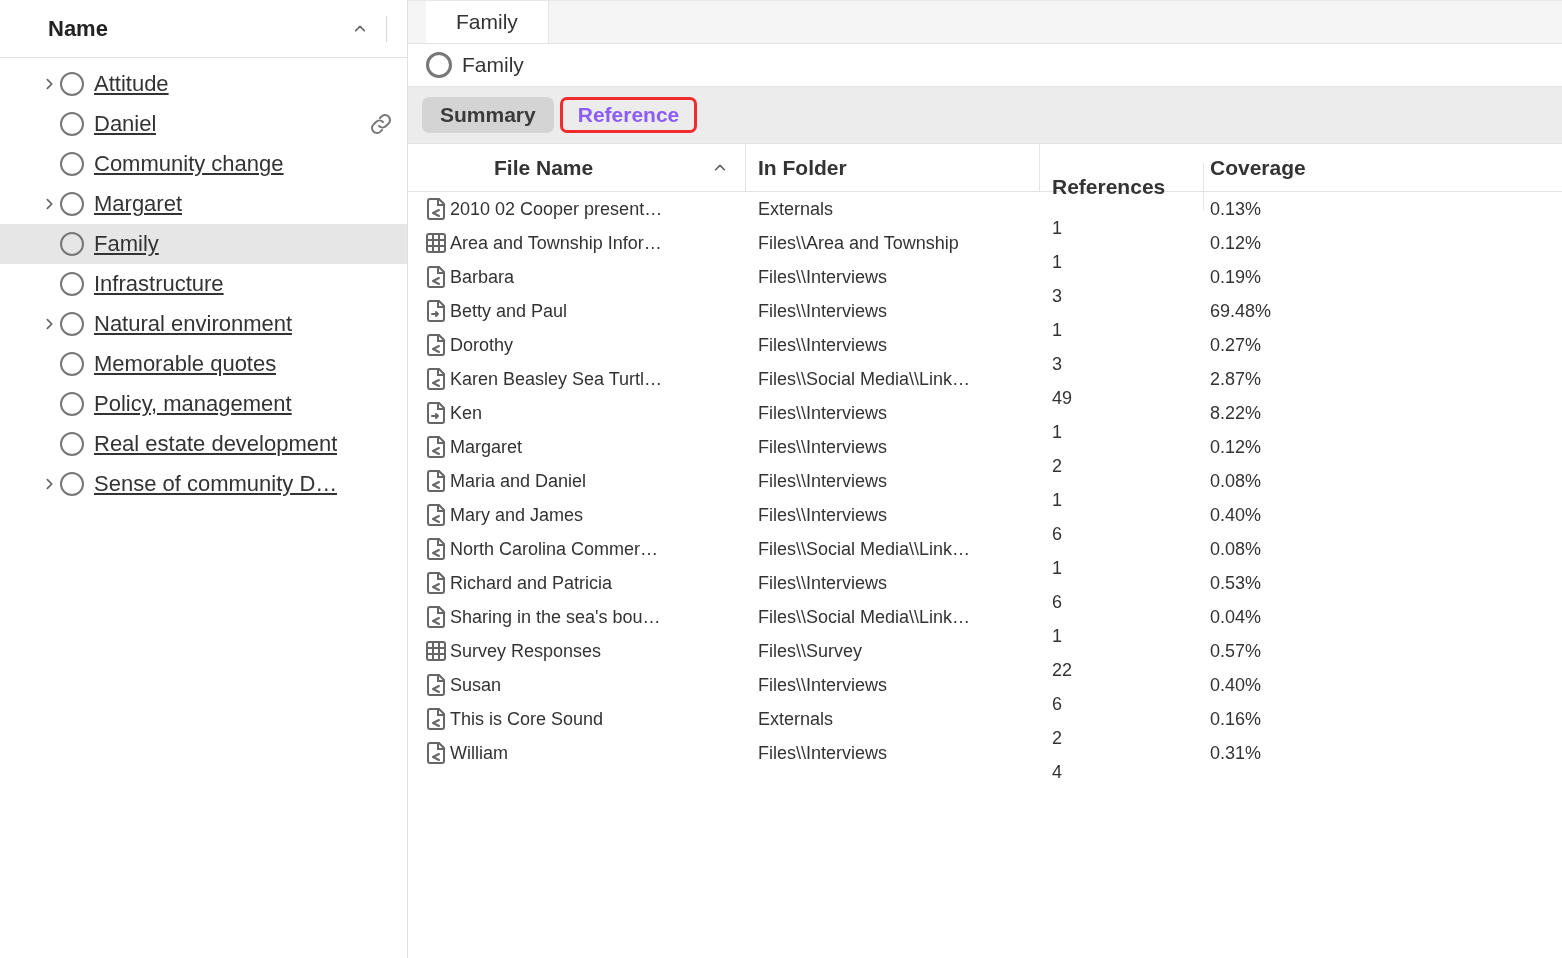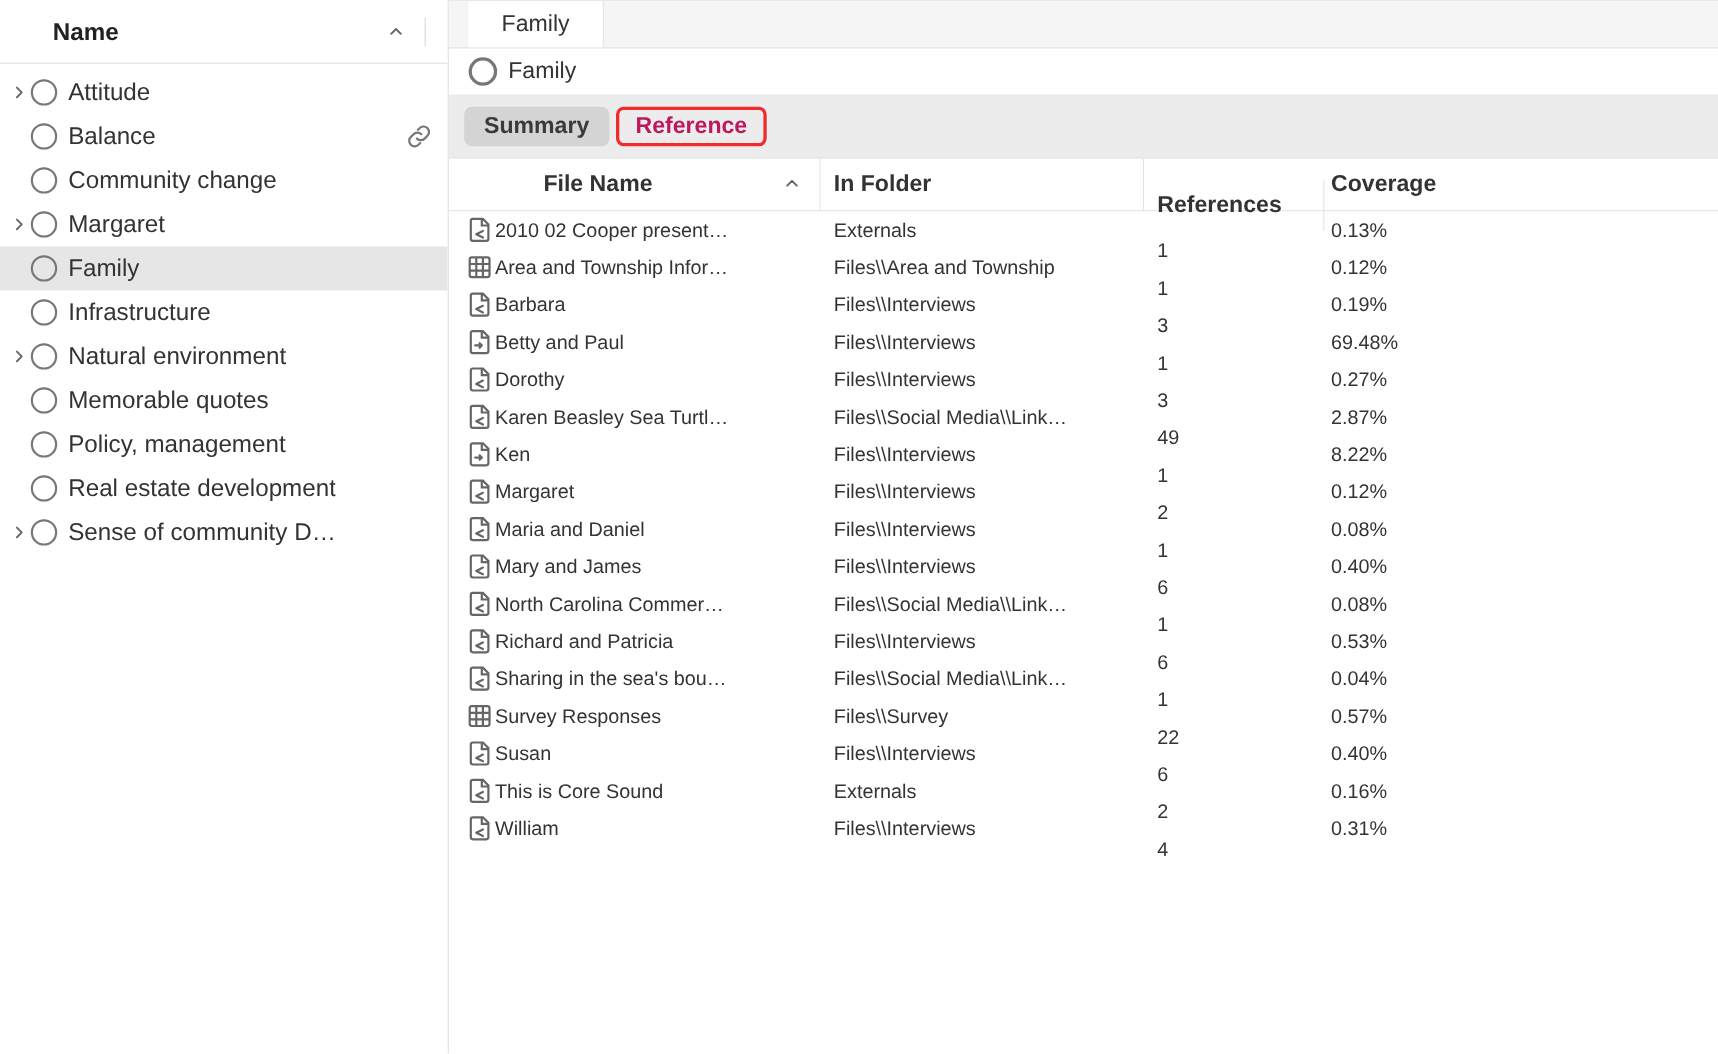--- a/index.html
+++ b/index.html
@@ -18,22 +18,22 @@
       display: flex; align-items: center; justify-content: space-between;
       height: 58px; padding: 0 20px 0 48px; border-bottom: 1px solid #e0e0e0;
       font-weight: 600; color: #222;
     }
     .header-right { display: flex; align-items: center; gap: 18px; }
     .sort-chevron { width:16px; height:16px; display:flex; align-items:center; justify-content:center; }
     .header-divider { width:1px; height:26px; background:#d8d8d8; }
     .tree { padding-top: 6px; }
     .tree-item {
       display: flex; align-items: center;
-      height: 40px; padding-left: 8px; cursor: pointer;
-      white-space: nowrap; overflow: hidden; text-overflow: ellipsis;
+      height: 40px; padding-left: 40px; cursor: pointer;
+      white-space: nowrap; overflow: hidden; text-overflow: ellipsis; text-decoration: underline;
     }
     .tree-item.selected { background: #e6e6e6; }
     .expand-arrow { width: 20px; height: 20px; display: flex; align-items: center; justify-content: center; flex-shrink: 0; }
     .expand-spacer { width: 20px; flex-shrink: 0; }
     .node-circle { width: 24px; height: 24px; border: 2.5px solid #777; border-radius: 50%; margin-right: 10px; flex-shrink: 0; }
     .tree-label { overflow: hidden; text-overflow: ellipsis; white-space: nowrap; }
     .link-icon-btn { width: 28px; height: 28px; display:flex; align-items:center; justify-content:center; margin-left:auto; margin-right:12px; flex-shrink:0; color:#777; }
 
     .main { flex: 1; display: flex; flex-direction: column; overflow: hidden; }
     .tabs-bar { display: flex; align-items: center; background: #f5f5f5; border-bottom: 1px solid #e3e3e3; height: 44px; border-top: 1px solid #e8e8e8; }
@@ -42,21 +42,21 @@
       background: #fff; font-size: 21px; color: #333;
       border-right: 1px solid #e3e3e3; margin-left: 18px;
     }
     .title-row { display:flex; align-items:center; padding: 8px 18px; gap: 10px; border-bottom: 1px solid #e3e3e3; }
     .title-circle { width: 26px; height: 26px; border: 3px solid #777; border-radius: 50%; }
     .title-text { font-size: 21px; color: #333; }
 
     .subtabs { display: flex; align-items: center; padding: 10px 14px; background: #ececec; gap: 6px; border-bottom: 1px solid #e3e3e3; }
     .subtab {
       padding: 6px 18px; border-radius: 7px; font-weight: 600; font-size: 21px;
-      color: #be185d; cursor: pointer;
+      color: #8b5cf6; cursor: pointer;
     }
     .subtab.active { background: #d4d4d4; color: #3a3a3a; }
     .subtab.highlighted { border: 3px solid #ef2b2b; padding: 3px 15px; }
 
     .table-wrap { flex: 1; overflow-y: auto; }
     .table-header {
       display: flex; align-items: center; height: 48px;
       border-bottom: 1px solid #e3e3e3; font-weight: 600; color: #333; font-size: 21px;
     }
     .col-icon { width: 42px; padding-left: 16px; }
@@ -98,21 +98,21 @@
             <svg viewBox="0 0 16 16" width="14" height="14">
               <path d="M5 3 L10 8 L5 13" fill="none" stroke="#666" stroke-width="2" stroke-linecap="round" stroke-linejoin="round"></path>
             </svg>
           </span>
           <span class="node-circle"></span>
           <span class="tree-label">Attitude</span>
         </div>
         <div class="tree-item">
           <span class="expand-spacer"></span>
           <span class="node-circle"></span>
-          <span class="tree-label">Balance</span>
+          <span class="tree-label">Daniel</span>
           <span class="link-icon-btn">
             <svg viewBox="0 0 24 24" width="24" height="24">
               <path d="M10 14a5 5 0 0 0 7 0l2-2a5 5 0 1 0-7-7l-1 1" fill="none" stroke="#777" stroke-width="2" stroke-linecap="round"></path>
               <path d="M14 10a5 5 0 0 0-7 0l-2 2a5 5 0 1 0 7 7l1-1" fill="none" stroke="#777" stroke-width="2" stroke-linecap="round"></path>
             </svg>
           </span>
         </div>
         <div class="tree-item">
           <span class="expand-spacer"></span>
           <span class="node-circle"></span>

